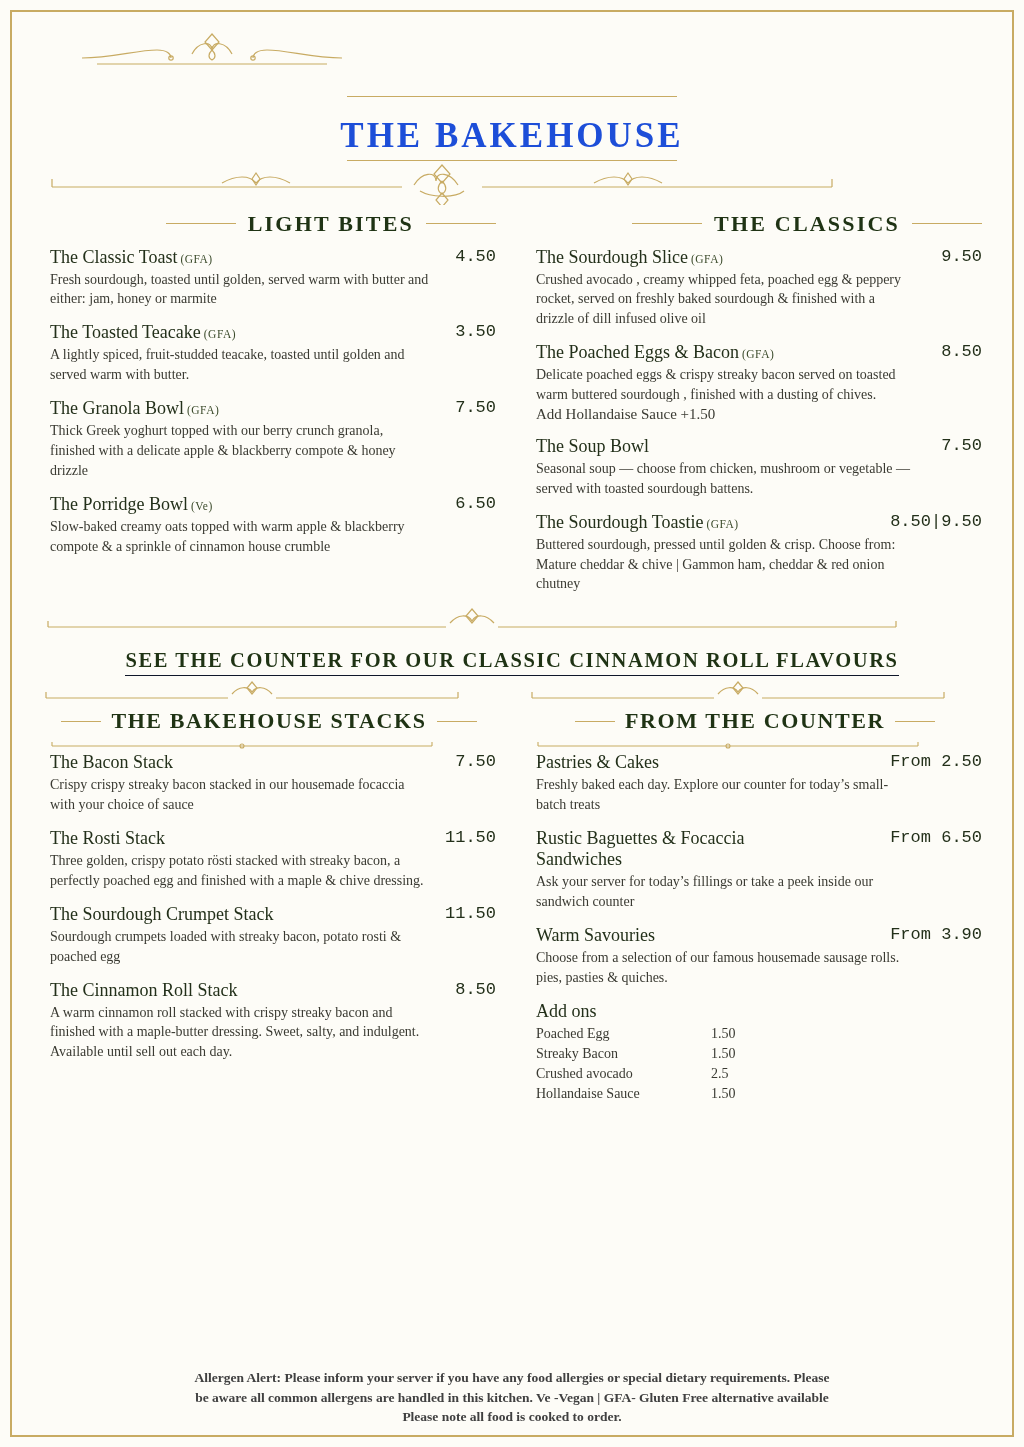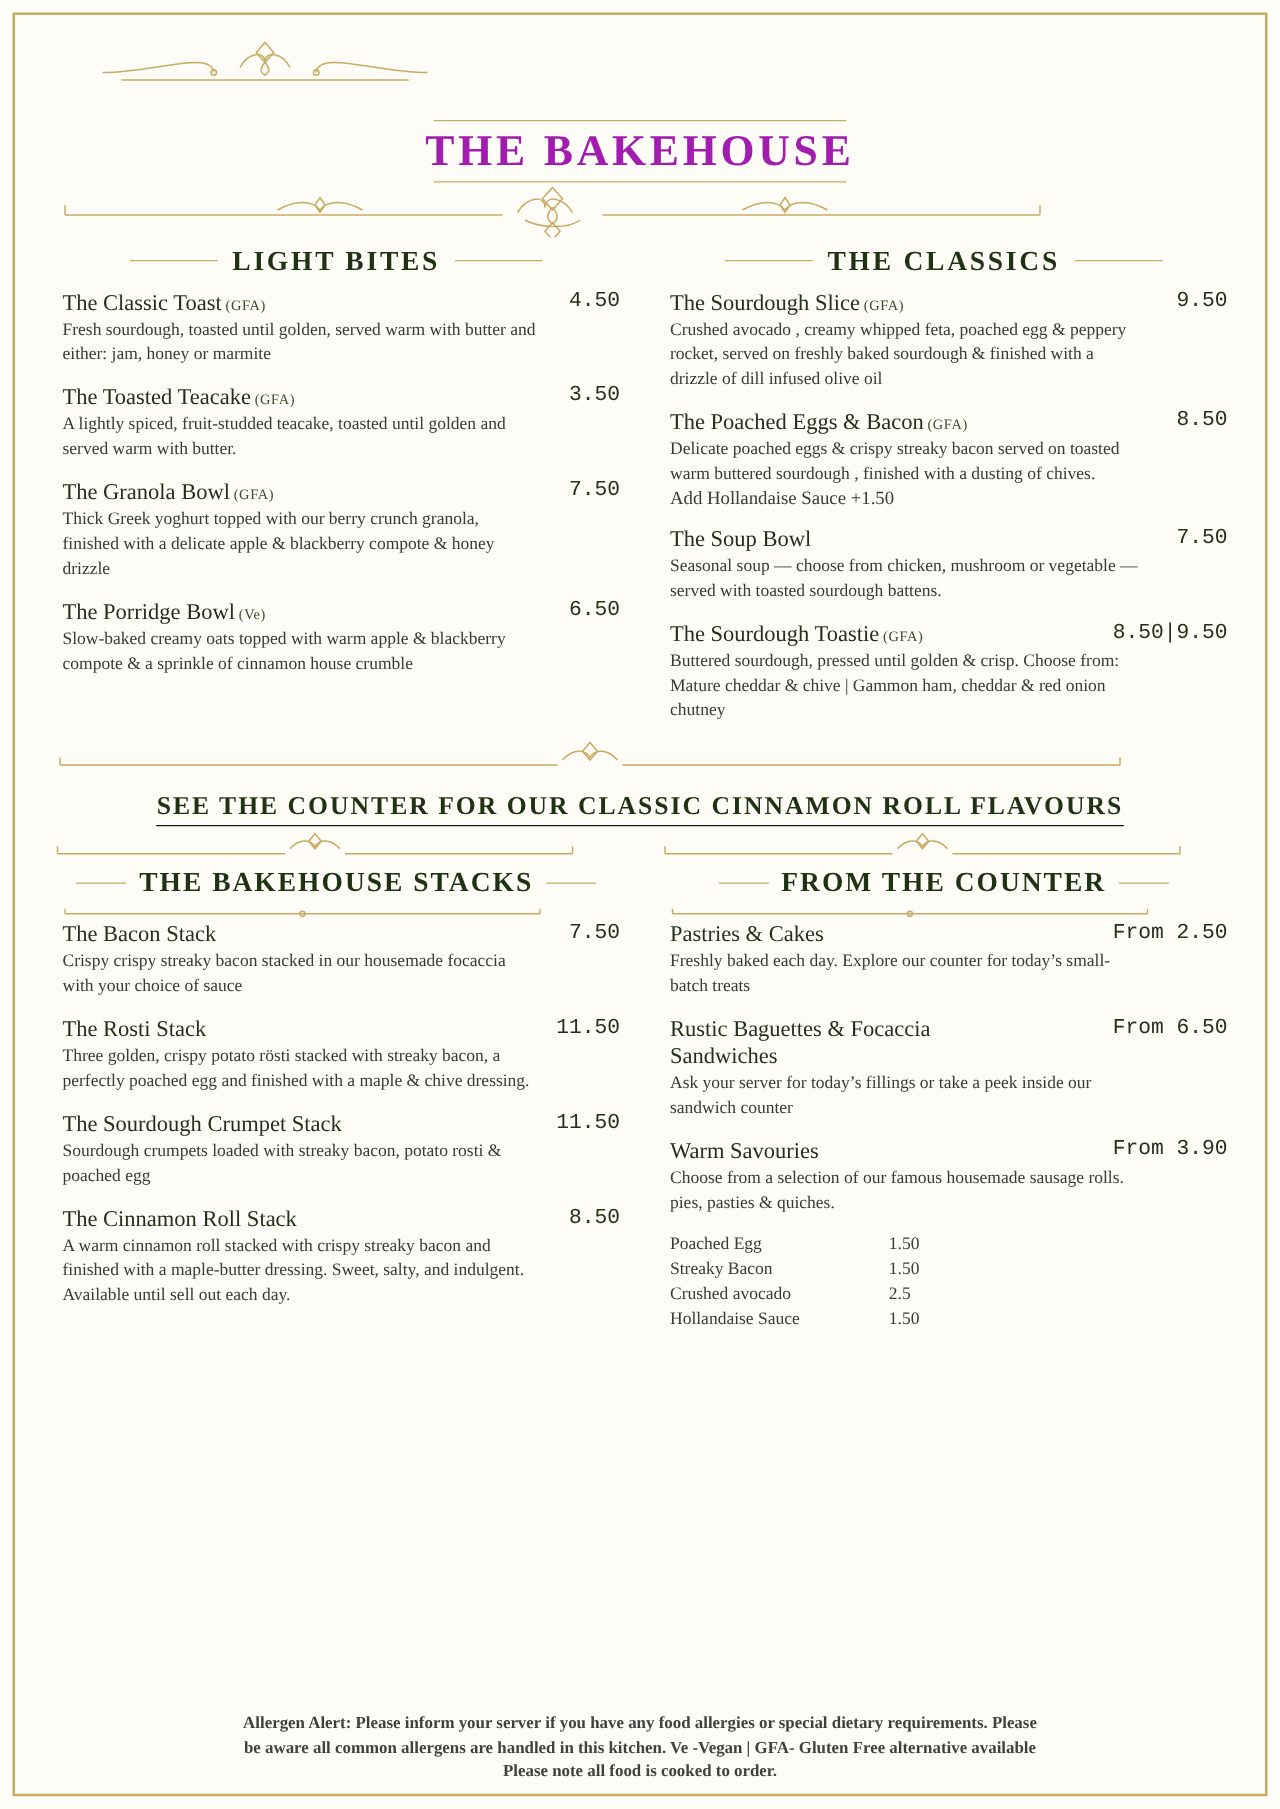--- a/index.html
+++ b/index.html
@@ -41,43 +41,43 @@
 
   
   .masthead {
     text-align: center;
     margin-top: 16px;
   }
   .masthead h1 {
     font-size: 35px;
     letter-spacing: 3px;
     font-weight: bold;
-    color: #a21caf;
-    margin: 5px 0 4px 0;
+    color: #1d4ed8;
+    margin: 20px 0 4px 0;
     line-height: 1.1;
   }
   .rule-gold {
     height: 1px;
     background: #c8ab63;
     width: 330px;
     margin: 0 auto;
   }
 
   
   .cols {
     display: flex;
     gap: 32px;
     margin-top: 6px;
   }
   .col { flex: 1 1 0; min-width: 0; }
 
   .sect-head {
     display: flex;
     align-items: center;
-    justify-content: center;
+    justify-content: flex-end;
     gap: 12px;
     margin-bottom: 10px;
   }
   .sect-head .dash {
     flex: 1 1 auto;
     height: 1px;
     background: #c8ab63;
     max-width: 70px;
   }
   .sect-head h2 {
@@ -447,20 +447,21 @@
 
         <div class="item">
           <div class="item-line">
             <div class="item-name">Warm Savouries</div>
             <div class="item-price">From 3.90</div>
           </div>
           <div class="item-desc">Choose from a selection of our famous housemade sausage rolls. pies, pasties &amp; quiches.</div>
         </div>
 
         <div class="addons" style="padding-left:8px;">
+          <h3>Add ons</h3>
           <div class="addon-row">
             <span class="addon-name">Poached Egg</span>
             <span>1.50</span>
           </div>
           <div class="addon-row">
             <span class="addon-name">Streaky Bacon</span>
             <span>1.50</span>
           </div>
           <div class="addon-row">
             <span class="addon-name">Crushed avocado</span>

